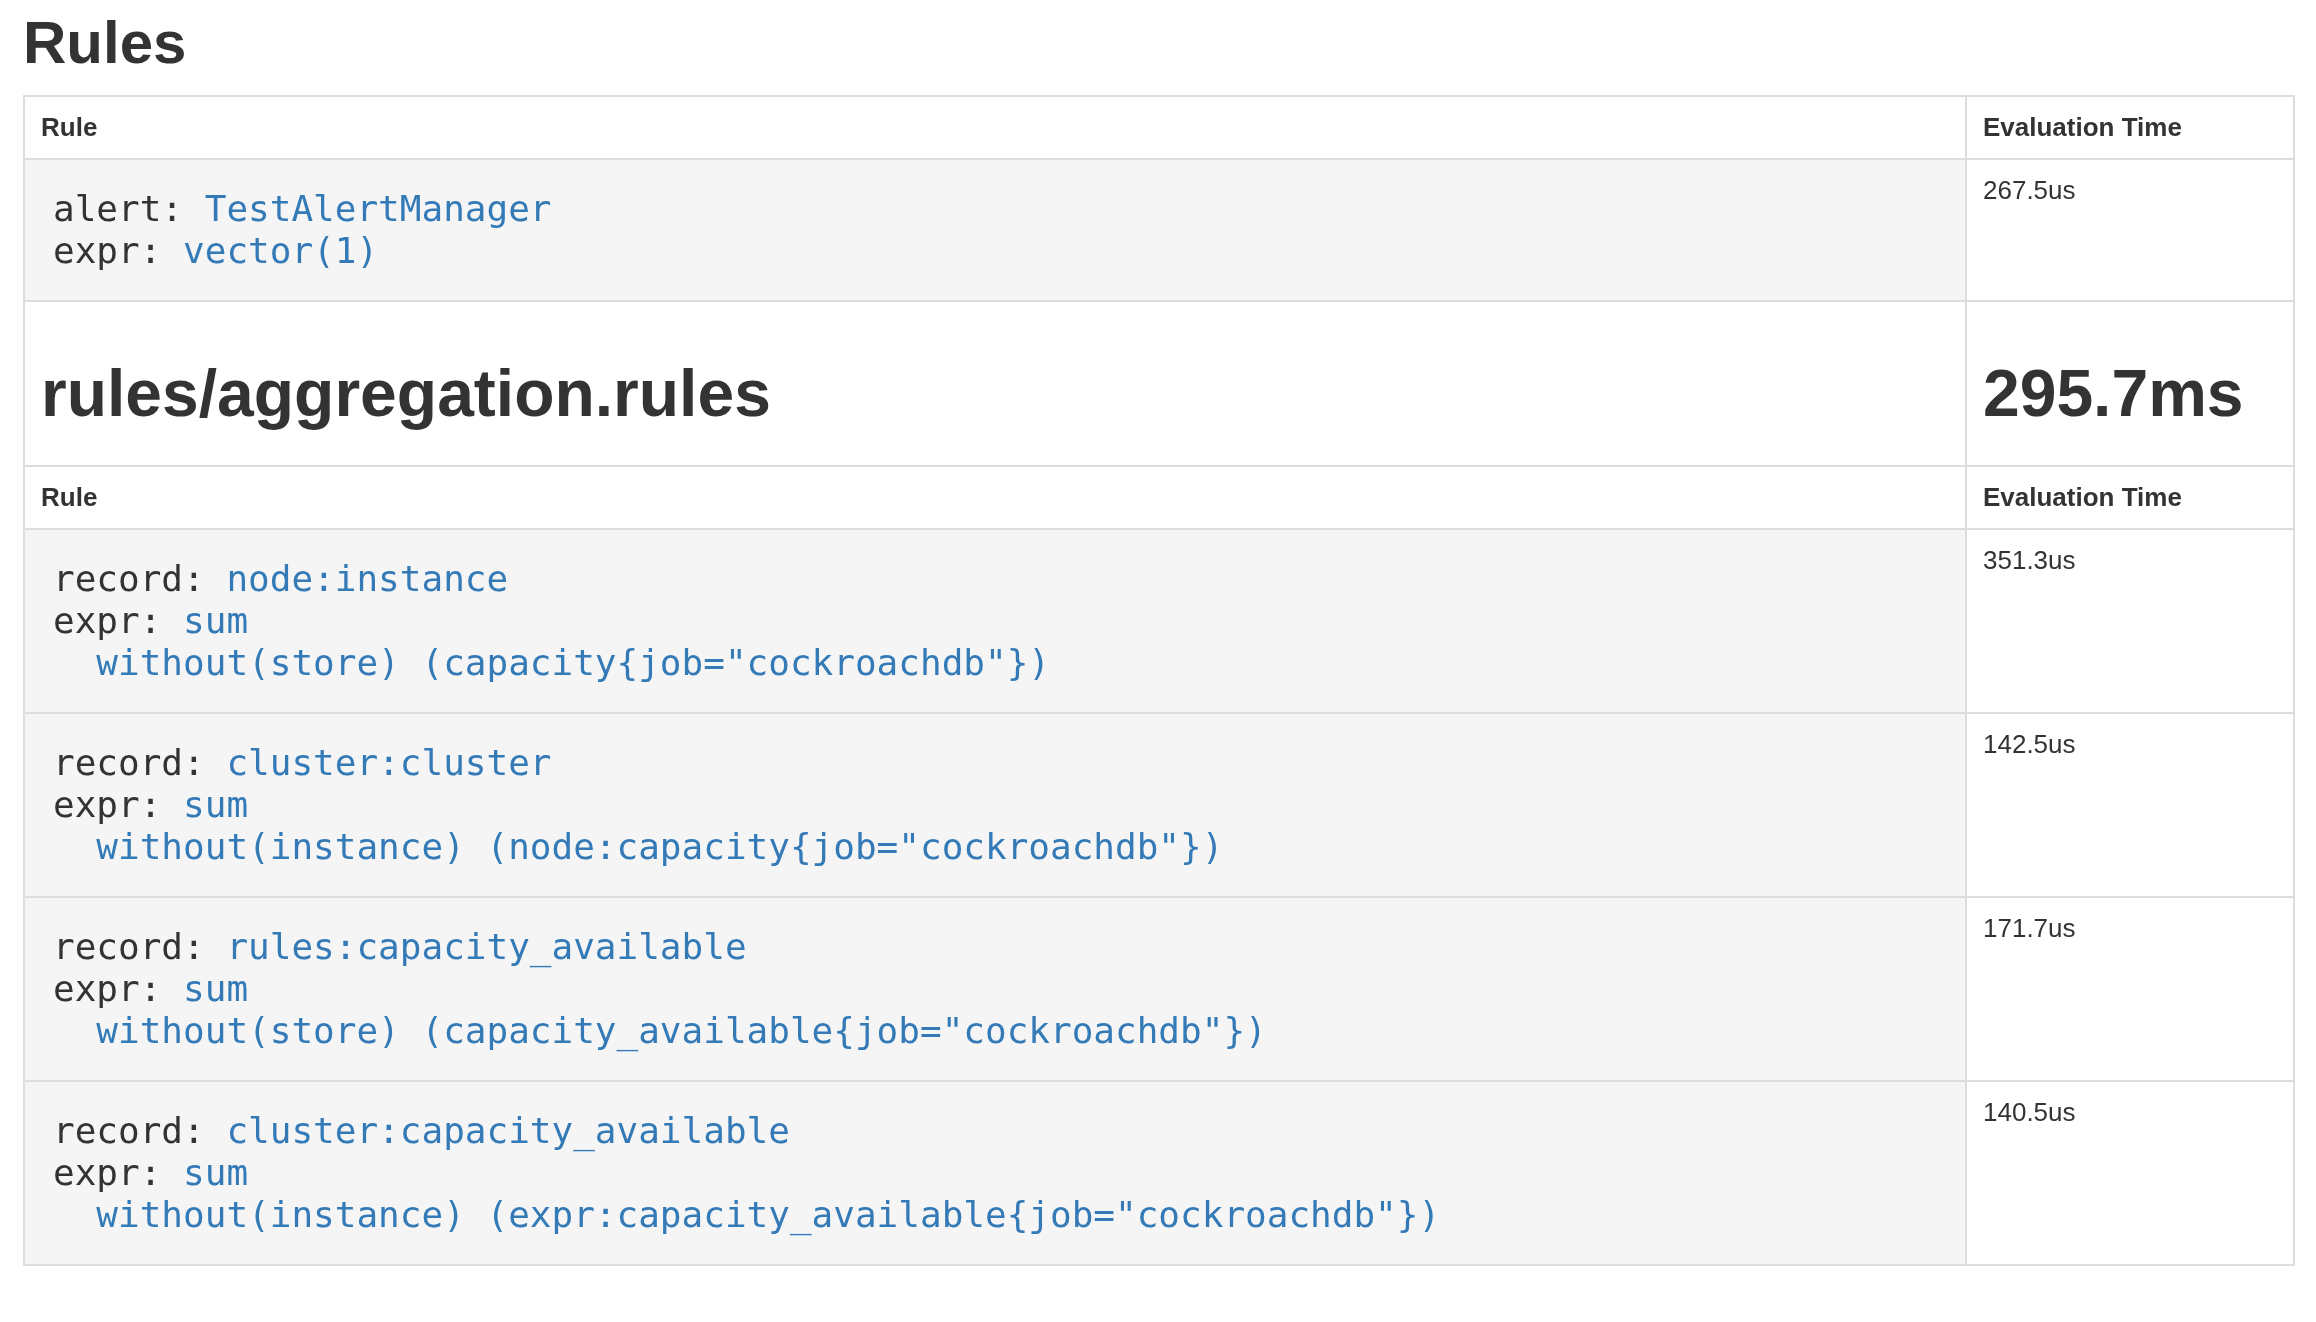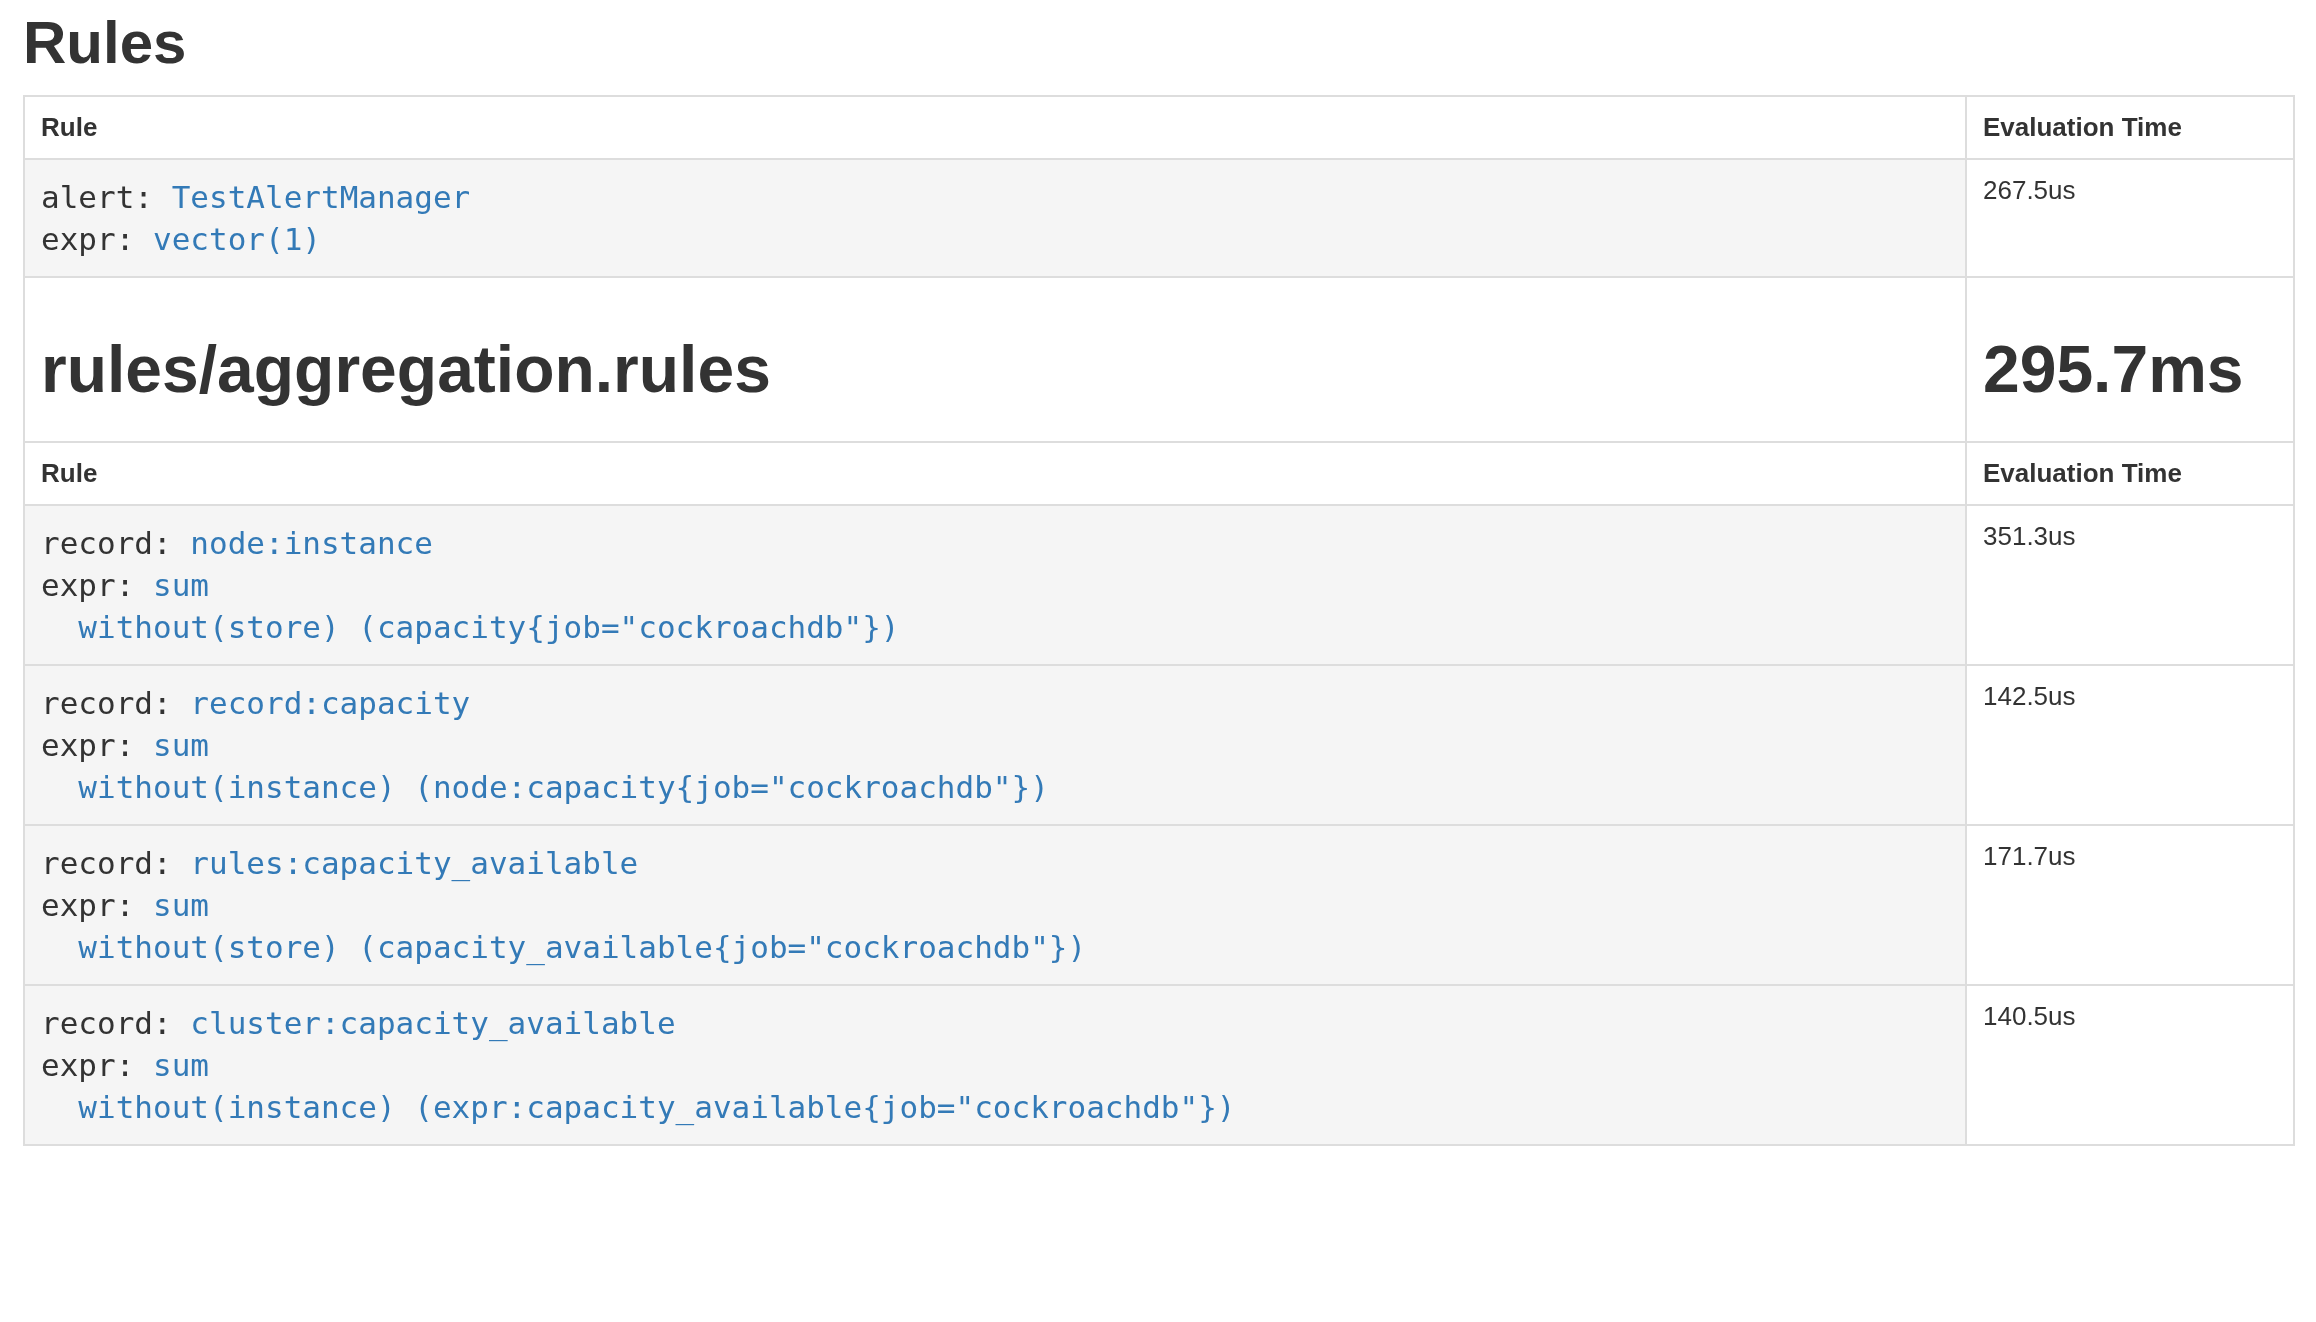--- a/index.html
+++ b/index.html
@@ -39,23 +39,23 @@
     margin:38px 0 18px 0;color:var(--text);
     white-space:nowrap;overflow:hidden;
   }
   td.col-header{
     font-weight:bold;font-size:26px;line-height:1.1;
   }
   td.rule-cell{
     background:var(--rule-cell-bg);
   }
   td.rule-cell pre{
-    margin:0;
+    margin:12px;
     font-family:"DejaVu Sans Mono","Liberation Mono",monospace;
-    font-size:31px;line-height:42px;
+    font-size:36px;line-height:42px;
     color:var(--text);
     white-space:pre;
   }
   a.rule-link{color:var(--link);text-decoration:none;cursor:pointer;}
   td.time-cell{font-size:26px;line-height:1.1;}
 </style>
 </head>
 <body>
 
 <div class="container">
@@ -97,21 +97,21 @@
     <td class="rule-cell">
       <pre><span>record: </span><a class="rule-link">node:instance</a>
 <span>expr: </span><a class="rule-link">sum</a>
 <a class="rule-link">  without(store) (capacity{job="cockroachdb"})</a></pre>
     </td>
     <td class="time-cell">351.3us</td>
   </tr>
 
   <tr>
     <td class="rule-cell">
-      <pre><span>record: </span><a class="rule-link">record:capacity</a>
+      <pre><span>record: </span><a class="rule-link">cluster:cluster</a>
 <span>expr: </span><a class="rule-link">sum</a>
 <a class="rule-link">  without(instance) (node:capacity{job="cockroachdb"})</a></pre>
     </td>
     <td class="time-cell">142.5us</td>
   </tr>
 
   <tr>
     <td class="rule-cell">
       <pre><span>record: </span><a class="rule-link">rules:capacity_available</a>
 <span>expr: </span><a class="rule-link">sum</a>

